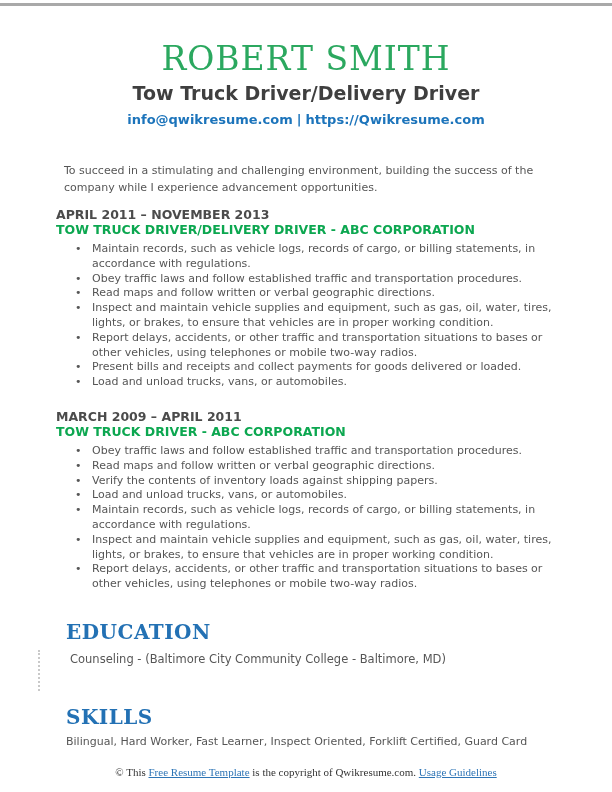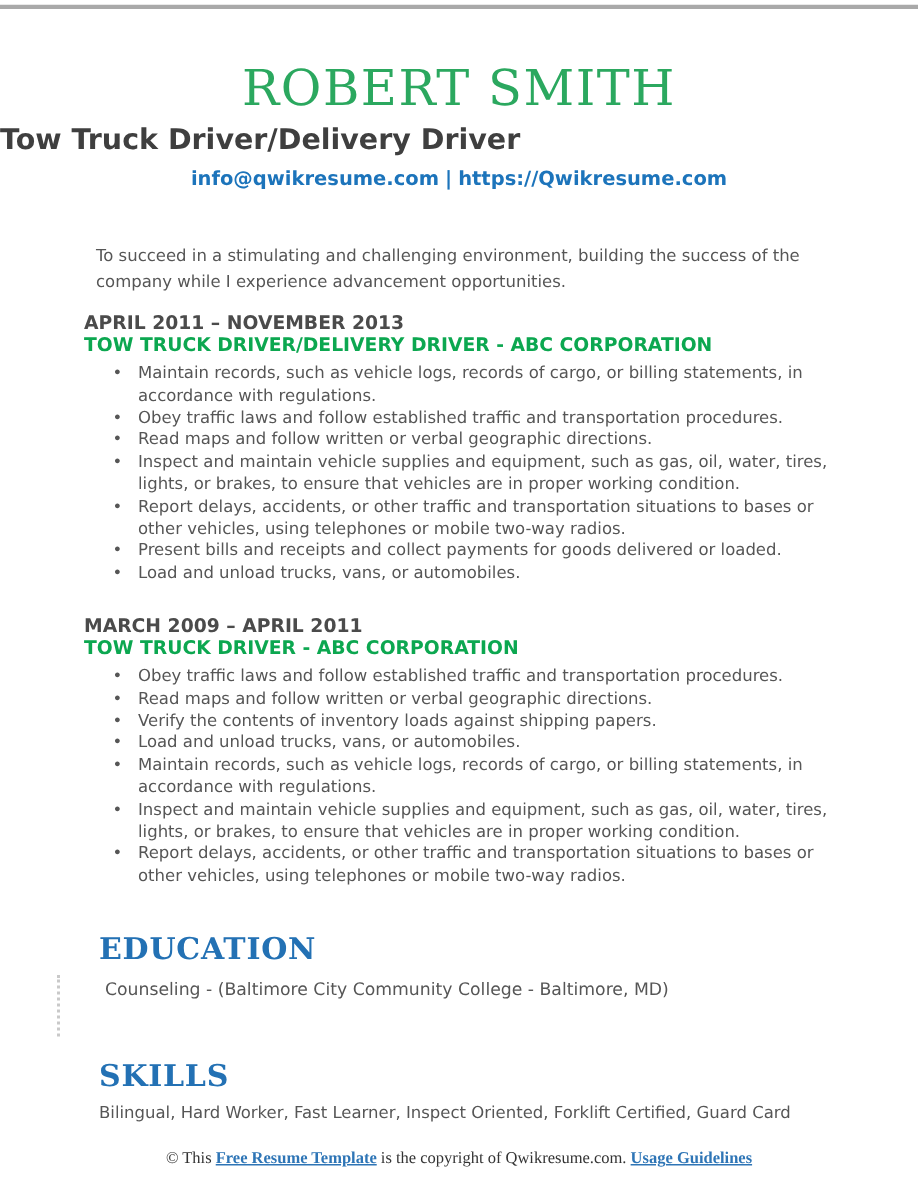--- a/index.html
+++ b/index.html
@@ -27,21 +27,21 @@
     font-family: "DejaVu Serif", serif;
     font-size: 33px;
     font-weight: 400;
     letter-spacing: 1px;
     color: #2ba85f;
     line-height: 40px;
   }
   .job-title {
     position: absolute;
     top: 78px; left: 0; width: 612px;
-    text-align: left;
+    text-align: center;
     font-size: 19px;
     font-weight: bold;
     color: #3f3f3f;
     line-height: 24px;
   }
   .contact-line {
     position: absolute;
     top: 108px; left: 0; width: 612px;
     text-align: center;
     font-size: 13px;
@@ -137,21 +137,21 @@
     width: 612px;
     text-align: center;
     font-family: "Liberation Serif", serif;
     font-size: 11px;
     color: #333333;
     line-height: 14px;
   }
   .footer a {
     color: #2e75b6;
     text-decoration: underline;
-    font-weight: bold;
+    font-weight: normal;
   }
 </style>
 </head>
 <body>
 
 <div class="page">
   <div class="top-strip"></div>
 
   <div class="name">ROBERT SMITH</div>
   <div class="job-title">Tow Truck Driver/Delivery Driver</div>

